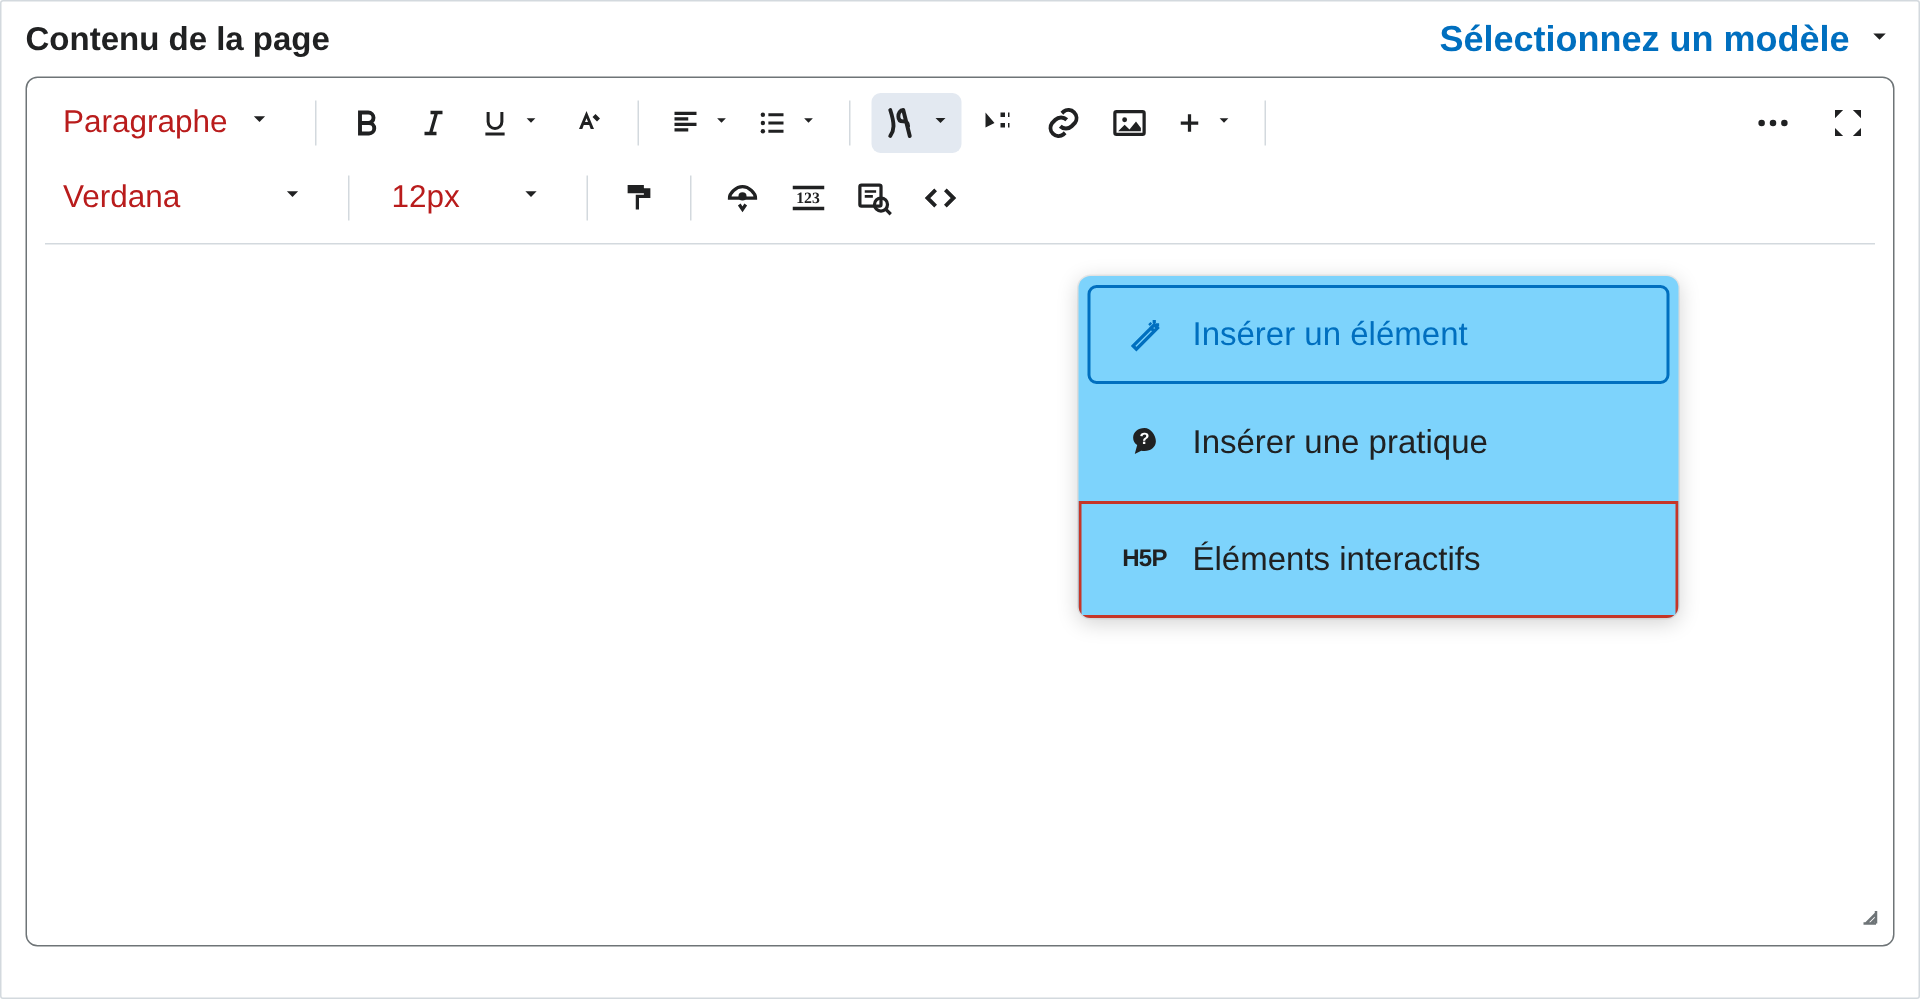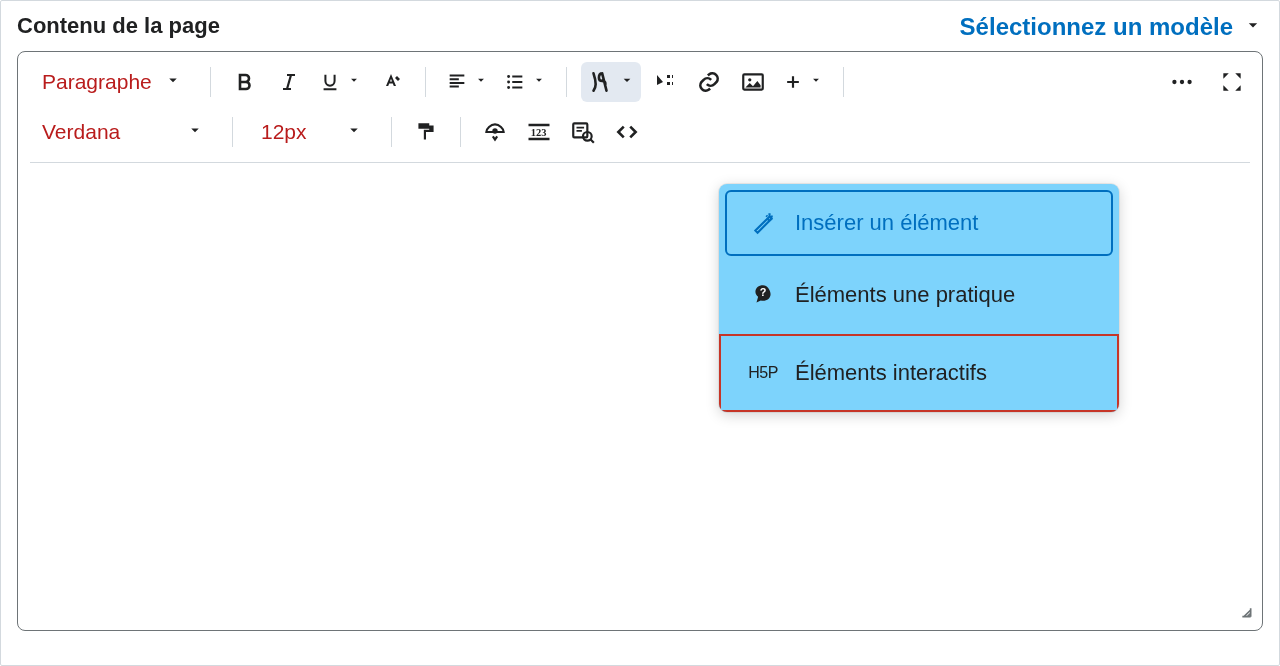--- a/index.html
+++ b/index.html
@@ -127,21 +127,21 @@
   }
   .dd-item.selected svg { stroke: #006fbf; fill: none; }
   .dd-item.highlight-red {
     border: 2px solid #c63527;
     border-radius: 0;
     margin: 0;
     padding: 24px 28px;
   }
   .dd-icon { width: 28px; display:inline-flex; justify-content:center; }
   .dd-icon svg { fill: #202122; }
-  .h5p-text { font-weight:400; font-size:16px; letter-spacing:-0.5px;}
+  .h5p-text { font-weight:700; font-size:16px; letter-spacing:-0.5px;}
 
   .resize-handle {
     position: absolute;
     right: 8px;
     bottom: 6px;
   }
   .resize-handle svg { fill: #6e7477; }
 
   .para-select { min-width: 150px; justify-content: space-between; }
   .font-select { min-width: 190px; justify-content: space-between; }
@@ -344,21 +344,21 @@
         </span>
         <span>Insérer un élément</span>
       </div>
       <div class="dd-item">
         <span class="dd-icon">
           <svg width="26" height="26" viewBox="0 0 24 24">
               <path d="M12 3c-4 0-7 2.5-7 6 0 2 1 3.5 2.5 4.5L6 19l4-2c.6.1 1.3.2 2 .2 4 0 7-2.5 7-6S16 3 12 3z"></path>
               <text x="12" y="13" text-anchor="middle" font-size="10" font-weight="900" fill="#fff">?</text>
             </svg>
         </span>
-        <span>Éléments une pratique</span>
+        <span>Insérer une pratique</span>
       </div>
       <div class="dd-item highlight-red">
         <span class="dd-icon">
           <span class="h5p-text">H5P</span>
         </span>
         <span>Éléments interactifs</span>
       </div>
     </div>
 
     <div class="resize-handle">

